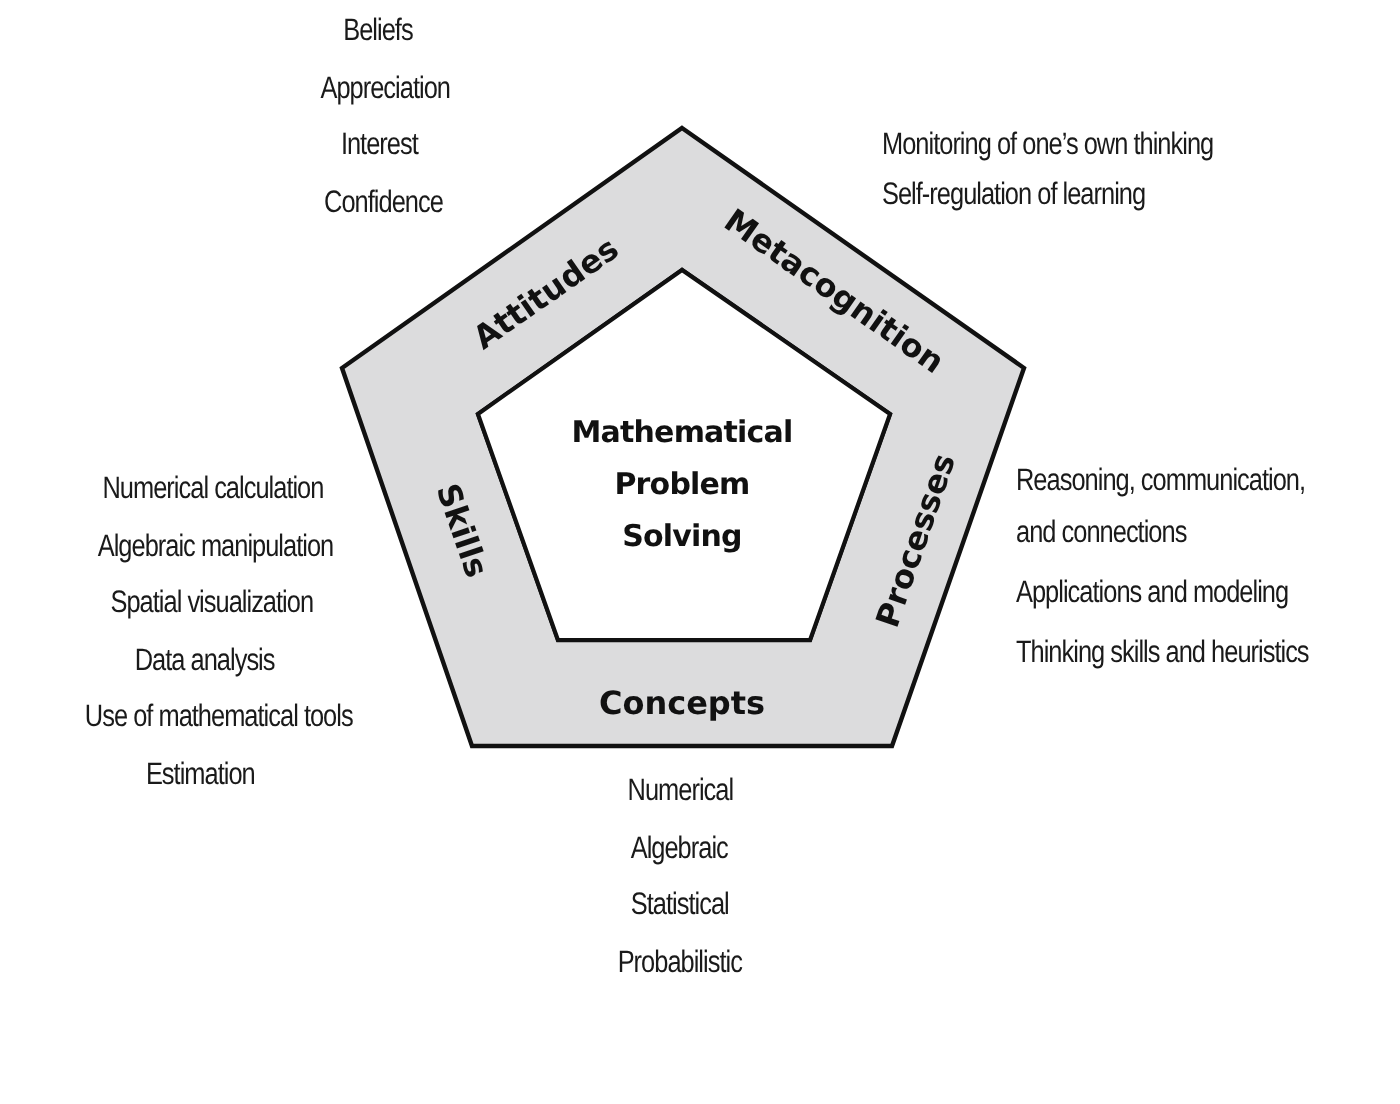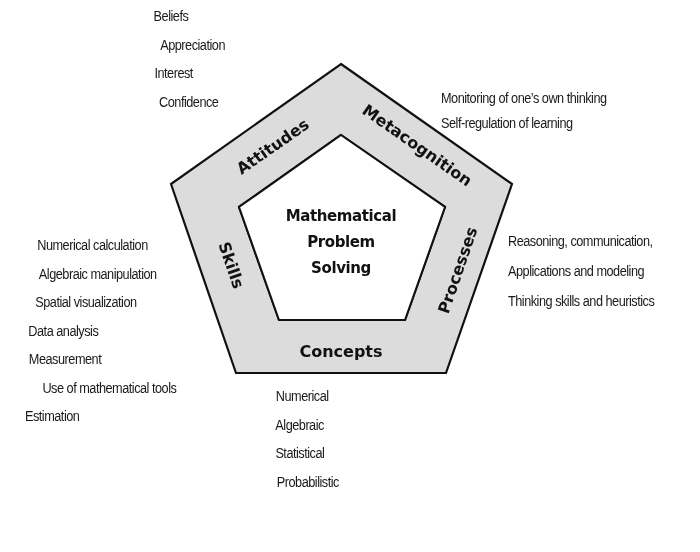--- a/index.html
+++ b/index.html
@@ -2,28 +2,28 @@
 <html><head>
   <meta charset="utf-8">
   <style>
     html, body { margin: 0; padding: 0; background: #ffffff; }
     body { width: 700px; height: 552px; position: relative; overflow: hidden;
            font-family: "Liberation Sans Narrow", "Liberation Sans", sans-serif; color: #1a1a1a; }
     svg.diagram { position: absolute; left: 0; top: 0; }
     .list { position: absolute; font-size: 15.5px; line-height: 28.5px; letter-spacing: -0.6px;
             transform-origin: 0 0; }
     .list div { white-space: nowrap; }
-    .list.right-align { text-align: left; }
-    .list.center-align { }
+    .list.right-align { text-align: center; }
+    .list.center-align { text-align: center; }
     .band-label { font-family: "DejaVu Sans", sans-serif; font-weight: bold; font-size: 16px; fill: #111; }
     .center-label { font-family: "DejaVu Sans", sans-serif; font-weight: bold; font-size: 15px; fill: #111; letter-spacing: -0.4px; }
     .sx { display: inline-block; transform: scaleX(0.82); }
     #attitudes-list { right: 475px; top: 2px; }
     #attitudes-list .sx { transform-origin: right center; }
-    #metacog-list { left: 441px; top: 85px; line-height: 25px; }
+    #metacog-list { left: 441px; top: 60px; line-height: 25px; }
     #metacog-list .sx { transform-origin: left center; }
     #processes-list { left: 508px; top: 228px; line-height: 26px; }
     #processes-list .sx { transform-origin: left center; }
     #processes-list div.gap { margin-top: 4px; }
     #skills-list { right: 524px; top: 231px; text-decoration: underline; }
     #skills-list .sx { transform-origin: right center; }
     #concepts-list { left: 270px; width: 140px; top: 382px; }
     #concepts-list .sx { transform-origin: center center; }
   </style>
 </head>
@@ -54,30 +54,30 @@
   <div><span class="sx">Confidence</span></div>
 </div>
 
 <div class="list" id="metacog-list">
   <div><span class="sx">Monitoring of one’s own thinking</span></div>
   <div><span class="sx">Self-regulation of learning</span></div>
 </div>
 
 <div class="list" id="processes-list">
   <div><span class="sx">Reasoning, communication,</span></div>
+  <div><span class="sx">and connections</span></div>
   <div class="gap"><span class="sx">Applications and modeling</span></div>
   <div class="gap"><span class="sx">Thinking skills and heuristics</span></div>
 </div>
 
 <div class="list right-align" id="skills-list">
   <div><span class="sx">Numerical calculation</span></div>
   <div><span class="sx">Algebraic manipulation</span></div>
   <div><span class="sx">Spatial visualization</span></div>
   <div><span class="sx">Data analysis</span></div>
-  <div><span class="sx">Measurement</span></div>
   <div><span class="sx">Use of mathematical tools</span></div>
   <div><span class="sx">Estimation</span></div>
 </div>
 
 <div class="list center-align" id="concepts-list">
   <div><span class="sx">Numerical</span></div>
   <div><span class="sx">Algebraic</span></div>
   <div><span class="sx">Statistical</span></div>
   <div><span class="sx">Probabilistic</span></div>
 </div>

